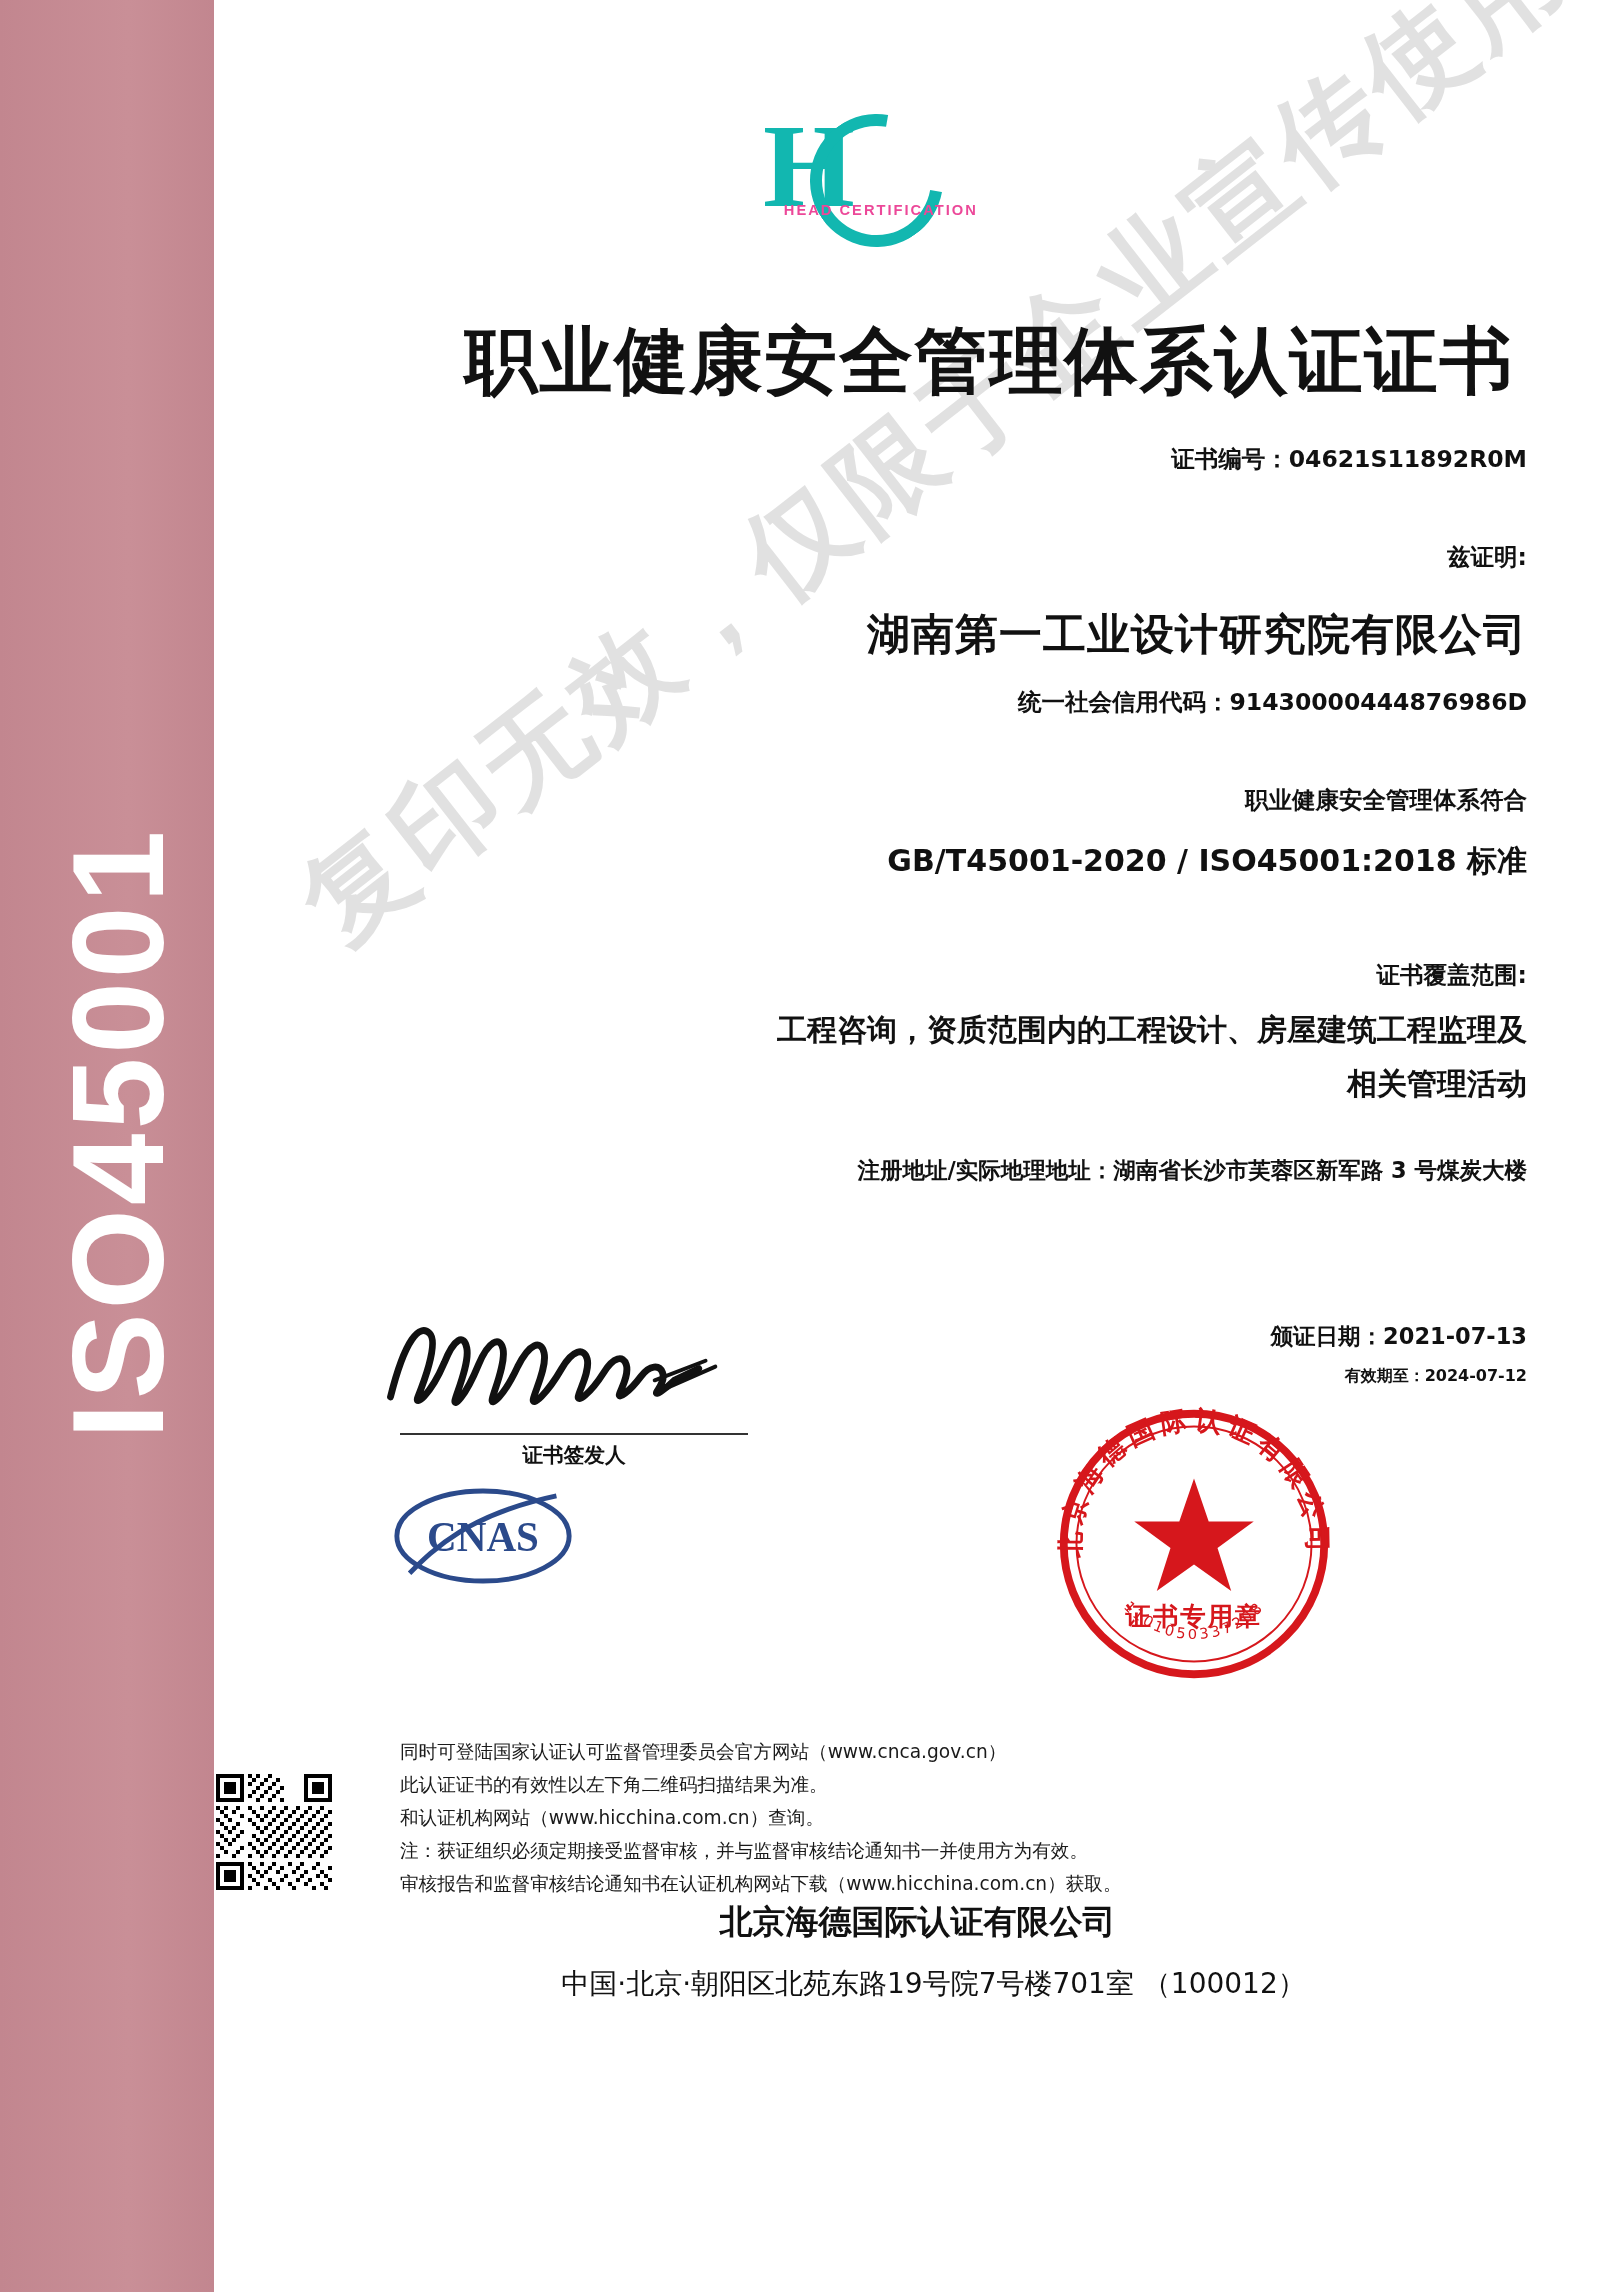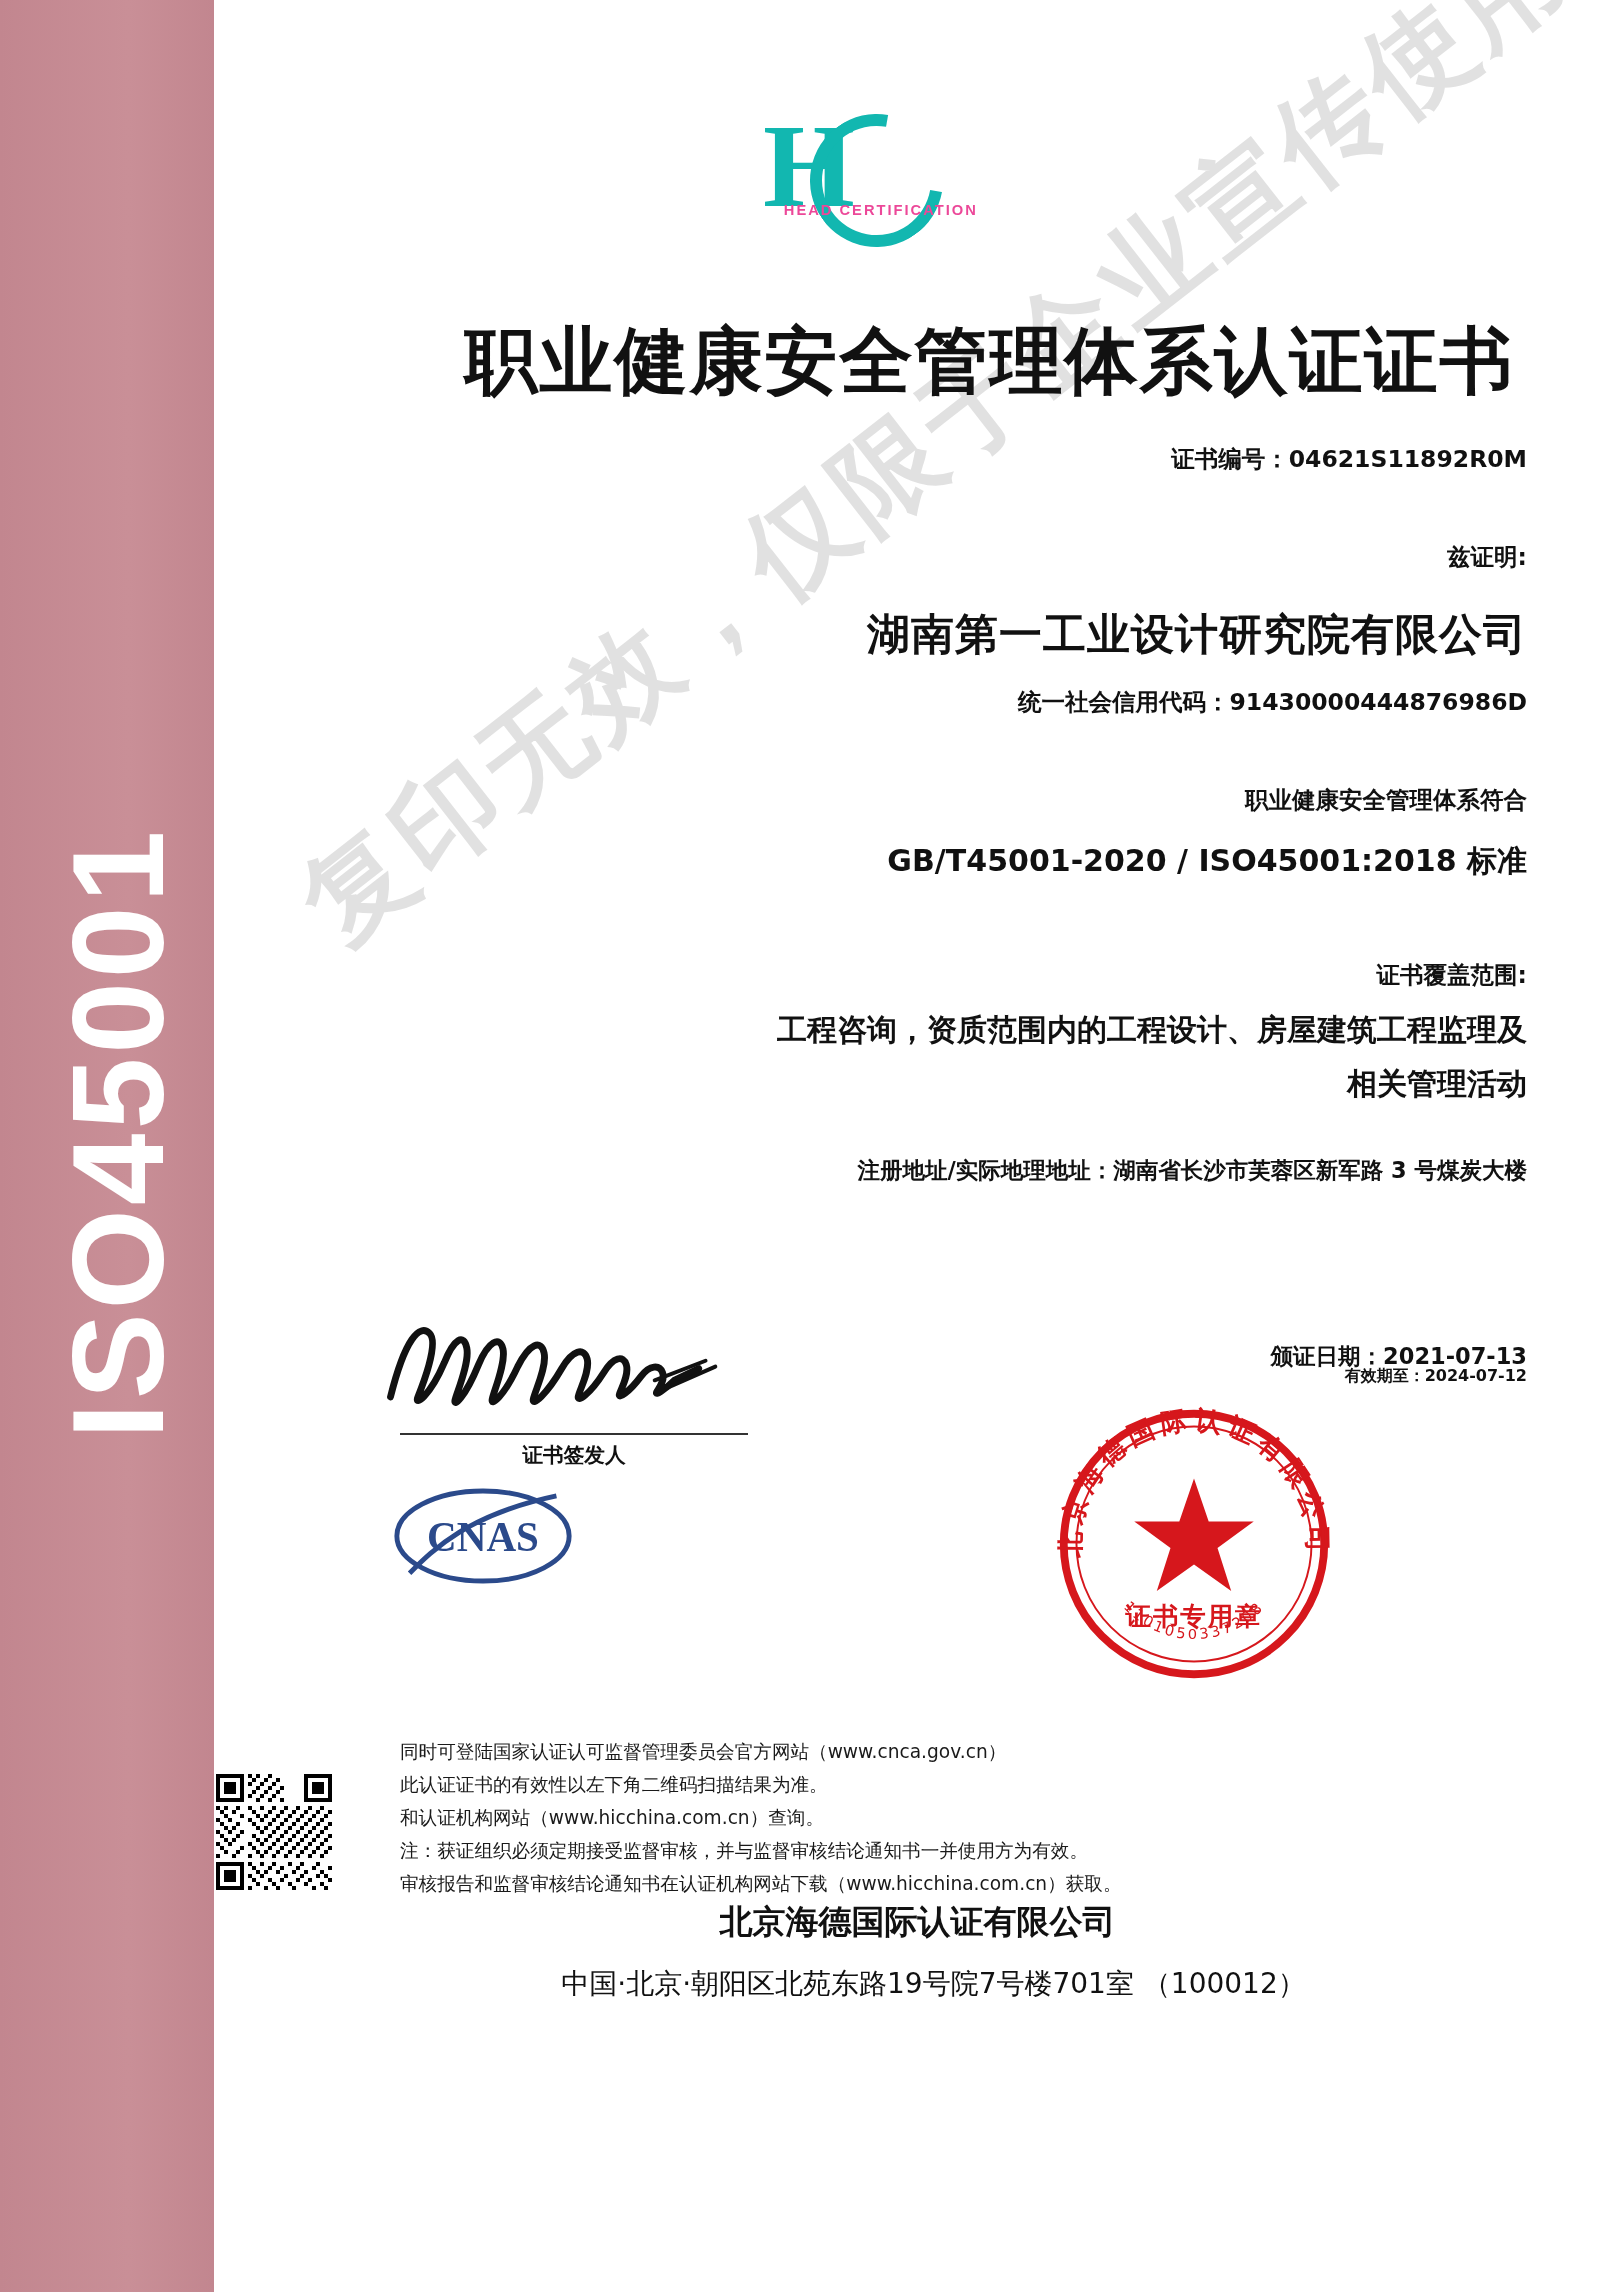--- a/index.html
+++ b/index.html
@@ -136,21 +136,21 @@
   .cert-no       { top: 443px; font-size: 23.5px; font-weight: bold; }
   .hereby        { top: 541px; font-size: 23.5px; font-weight: bold; }
   .company       { top: 606px; font-size: 43px; font-weight: bold; letter-spacing: 1px;}
   .credit-code   { top: 686px; font-size: 23.5px; font-weight: bold; }
   .conform       { top: 784px; font-size: 23.5px; font-weight: bold; }
   .standard      { top: 841px; font-size: 30px; font-weight: bold; }
   .scope-label   { top: 959px; font-size: 23.5px; font-weight: bold; }
   .scope-line1   { top: 1010px; font-size: 30px; font-weight: bold; }
   .scope-line2   { top: 1064px; font-size: 30px; font-weight: bold; }
   .address       { top: 1155px; font-size: 22.5px; font-weight: bold; }
-  .issue-date    { top: 1321px; font-size: 22.5px; font-weight: bold; margin-top: 20px; }
+  .issue-date    { top: 1321px; font-size: 22.5px; font-weight: bold; }
   .expire-date   { top: 1366px; font-size: 16px; font-weight: bold; }
 
   
   .sig-wrap {
     position: absolute;
     left: 147px;
     top: 1304px;
     width: 421px;
     height: 157px;
   }

